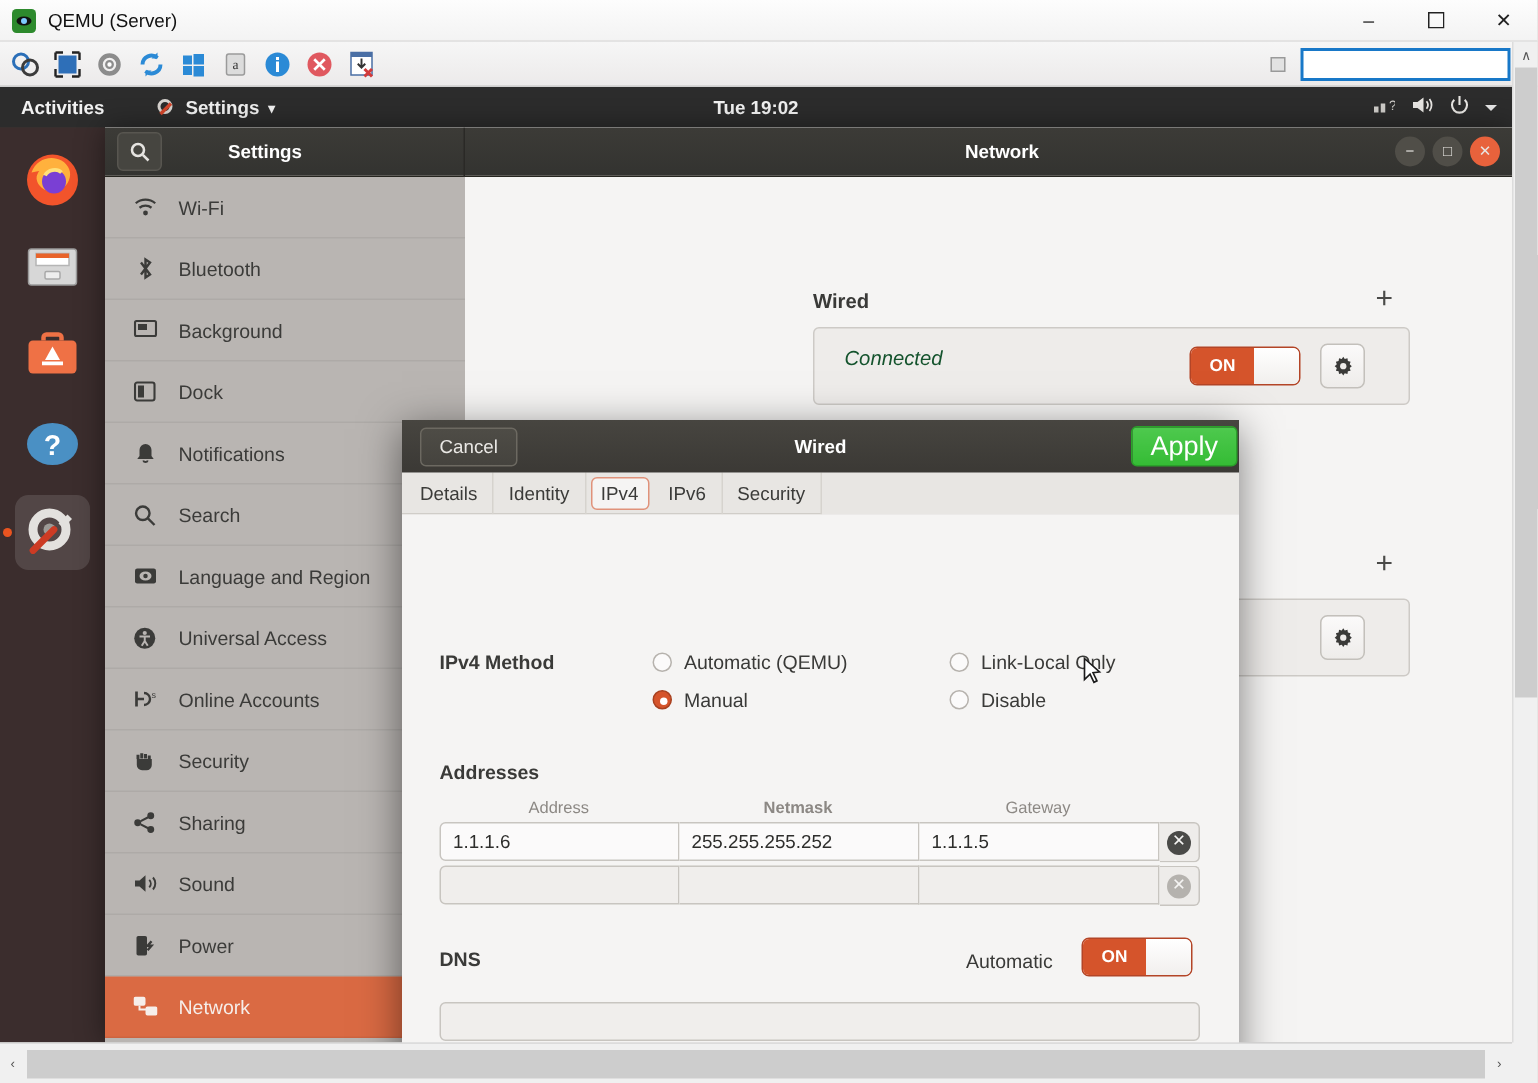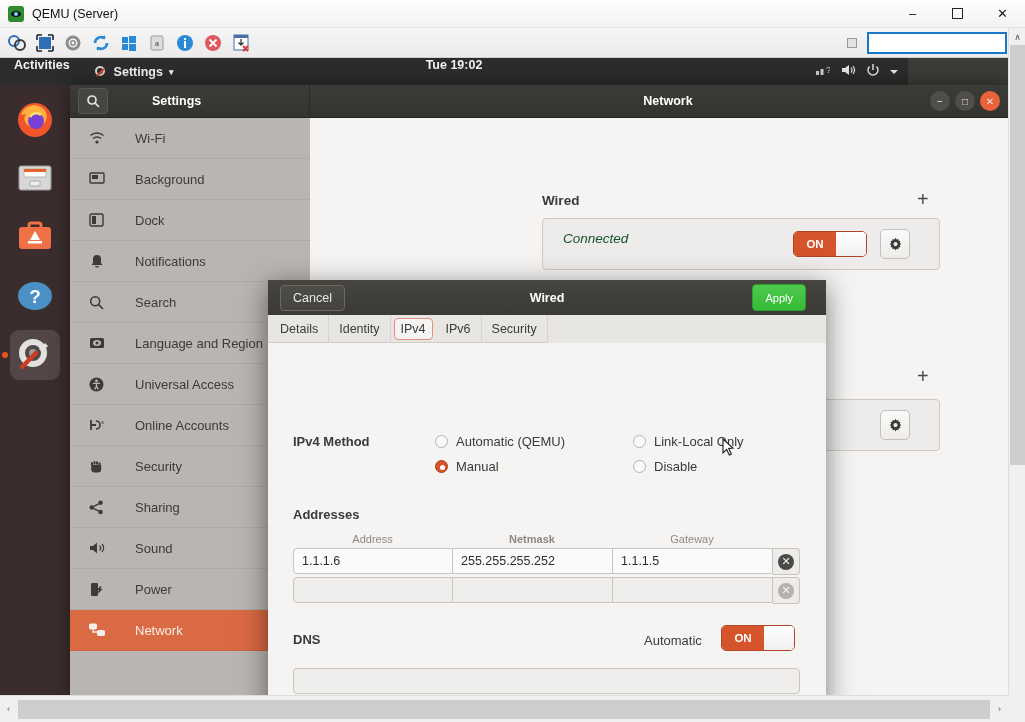--- a/index.html
+++ b/index.html
@@ -54,23 +54,23 @@
   }
 
   
   #desktop{
     position:absolute; left:0; top:58px; width:1008px; height:637px;
     background:#3c3b37; overflow:hidden;
   }
 
   
   #topbar{
-    position:absolute; left:0; top:0; width:908px; height:27px;
+    position:absolute; left:0; top:0; width:1008px; height:27px;
     background:#2c2c2c; color:#f2f2f2; font-size:12.5px;
-    display:flex; 
+    display:flex; align-items:center;gap:10px;
   }
   #topbar .activities{ margin-left:14px; font-weight:bold; }
   #topbar .app-menu{ margin-left:24px; display:flex; align-items:center; gap:6px; font-weight:bold; }
   #topbar .app-menu .appicon{
     width:14px;height:14px;position:relative;
   }
   #topbar .clock{
     position:absolute; left:50%; transform:translateX(-50%); font-weight:bold;
   }
   #topbar .tray{ margin-left:auto; display:flex; align-items:center; gap:10px; margin-right:10px; }
@@ -123,21 +123,21 @@
     position:absolute; right:8px; top:6px; display:flex; gap:5px;
   }
   #settings-header .gwin .closeb{ background:#e8623c; }
 
   
   #sidebar{
     position:absolute;left:0;top:33px;width:240px;height:577px;
     background:#b9b5b2; overflow:hidden;
   }
   .side-item{
-    height:41px;display:flex;align-items:center;gap:30px;padding-left:18px;
+    height:41px;display:flex;align-items:center;gap:14px;padding-left:18px;
     font-size:13px;color:#3b3b39;border-bottom:1px solid rgba(0,0,0,0.06);
   }
   .side-item .sicon{ width:17px;height:17px;display:flex;align-items:center;justify-content:center; }
   .side-item.selected{ background:#da6a43; color:#f6eeea; }
   .side-item.selected .sicon svg{ fill:#f6eeea; stroke:#f6eeea; }
 
   
   #net-panel{
     position:absolute;left:240px;top:33px;width:698px;height:577px;background:#f5f4f3;
   }
@@ -177,22 +177,22 @@
   }
   #cancel-btn{
     margin-left:12px;height:26px;padding:0 12px;border:1px solid #6c6961;border-radius:4px;
     background:linear-gradient(#4e4c46,#45433e);color:#eae8e5;font-size:12.5px;
     display:flex;align-items:center;
   }
   #dialog-title{
     position:absolute;left:279px;transform:translateX(-50%);color:#fff;font-size:12.5px;font-weight:bold;
   }
   #apply-btn{
-    margin-left:auto;margin-right:20px;height:27px;padding:0 12px;border:1px solid #2aa12a;border-radius:4px;
-    background:linear-gradient(#4ec94e,#35bc35);color:#fff;font-size:11px;
+    margin-left:auto;margin-right:1px;height:27px;padding:0 12px;border:1px solid #2aa12a;border-radius:4px;
+    background:linear-gradient(#4ec94e,#35bc35);color:#fff;font-size:18px;
     display:flex;align-items:center;
   }
   #tabs{
     width:558px;height:28px;background:#e8e6e3;border-bottom:1px solid #d0cdc8;
     display:flex;align-items:center;padding-left:2px;
   }
   .tab{
     height:28px;padding:0 10px;display:flex;align-items:center;
     font-size:12.5px;color:#3b3b39;border-right:1px solid #d6d3ce;
   }
@@ -439,20 +439,28 @@
         <span class="sicon">
           <svg width="16" height="14" viewBox="0 0 16 14">
               <path d="M1.5 4.5a10 10 0 0 1 13 0M4 7.5a6.4 6.4 0 0 1 8 0" stroke="#3b3b39" stroke-width="1.5" fill="none"></path>
               <circle cx="8" cy="11" r="1.6" fill="#3b3b39"></circle>
             </svg>
         </span>
         <span>Wi-Fi</span>
       </div>
       <div class="side-item">
         <span class="sicon">
+          <svg width="12" height="16" viewBox="0 0 12 16">
+              <path d="M3 4l6 8-3 2V2l3 2-6 8" stroke="#3b3b39" stroke-width="1.6" fill="none"></path>
+            </svg>
+        </span>
+        <span>Bluetooth</span>
+      </div>
+      <div class="side-item">
+        <span class="sicon">
           <svg width="16" height="14" viewBox="0 0 16 14">
               <rect x="1" y="1" width="14" height="10" rx="1" fill="none" stroke="#3b3b39" stroke-width="1.4"></rect>
               <rect x="3" y="3" width="6" height="4" fill="#3b3b39"></rect>
             </svg>
         </span>
         <span>Background</span>
       </div>
       <div class="side-item">
         <span class="sicon">
           <svg width="15" height="14" viewBox="0 0 15 14">

